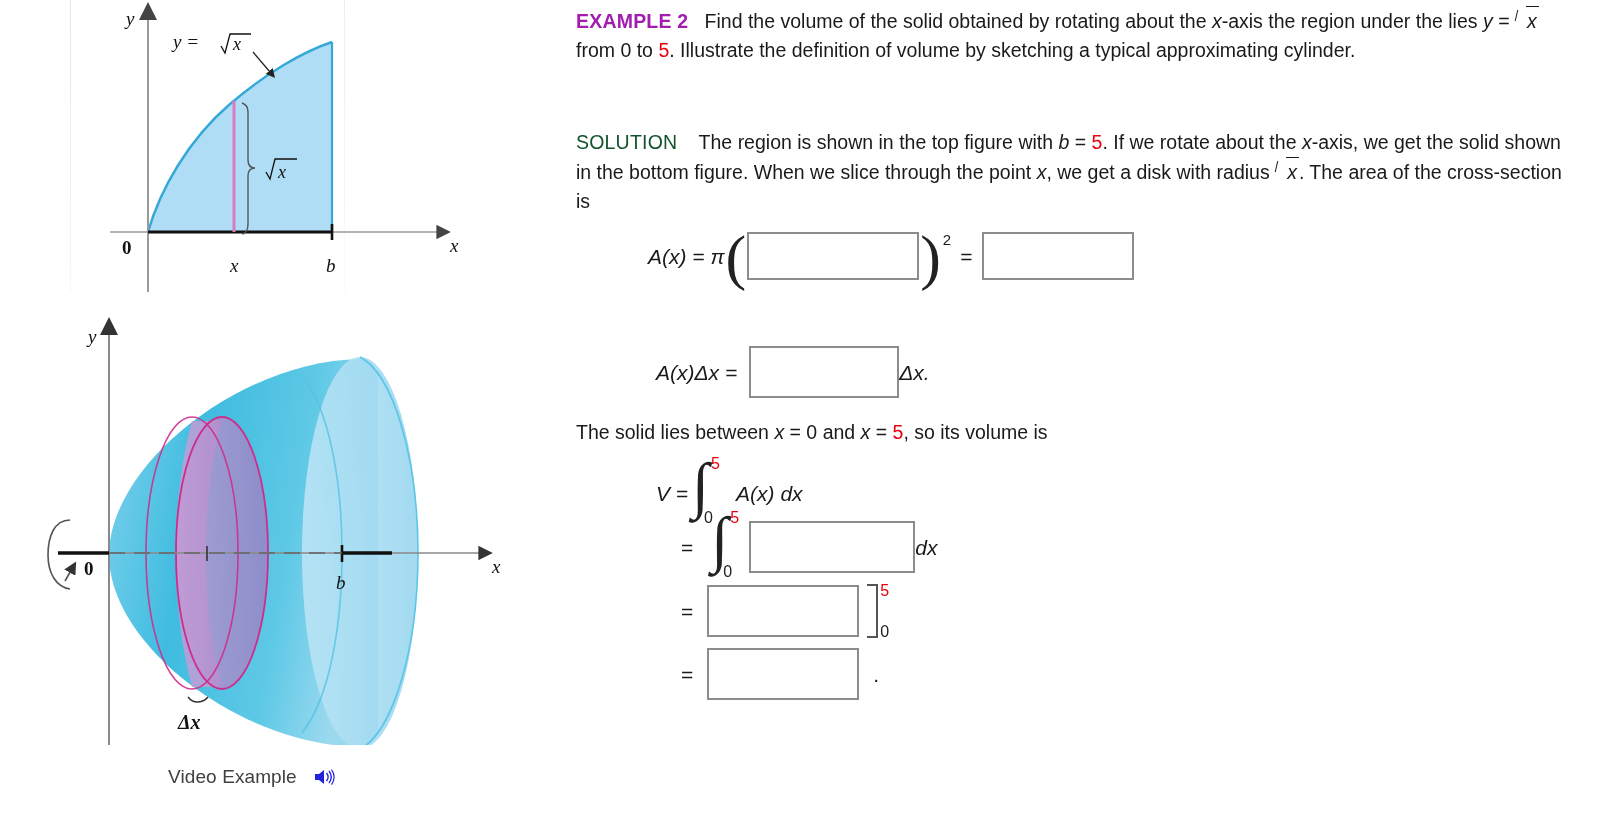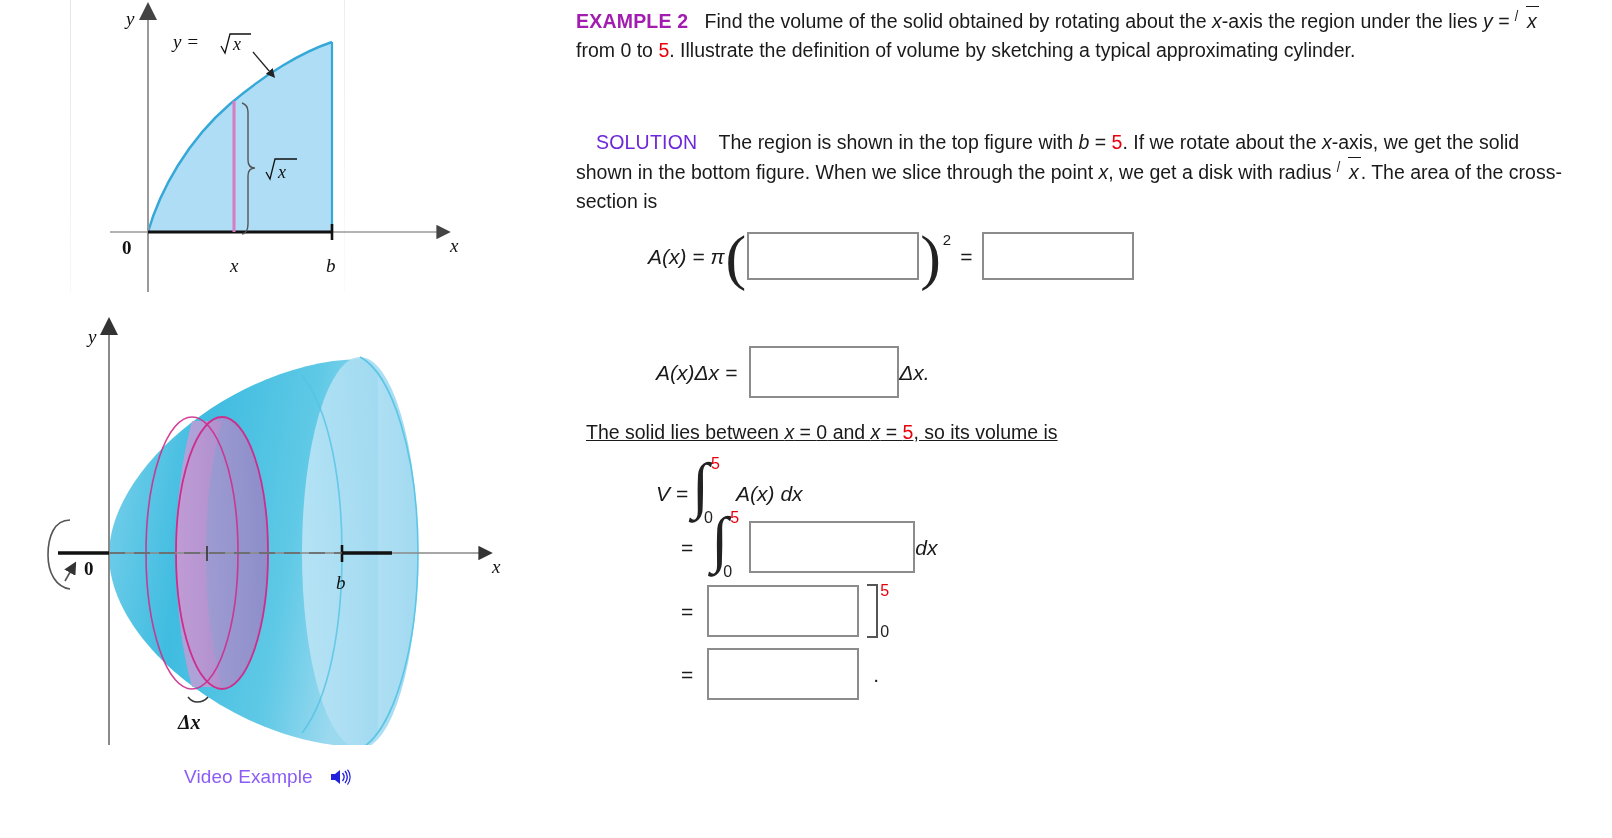--- a/index.html
+++ b/index.html
@@ -25,40 +25,39 @@
     background: linear-gradient(to bottom, rgba(0,0,0,0.07), rgba(0,0,0,0.02));
   }
 
   #fig-top { position:absolute; left:70px; top:0; width:400px; height:292px; }
   #fig-bottom { position:absolute; left:40px; top:315px; width:470px; height:430px; }
 
   
   #video-example {
     position:absolute; left:168px; top:766px;
     display:flex; align-items:center; gap:16px;
-    color:#8b5cf6; font-size:19px; font-family:"Liberation Sans", sans-serif;
+    color:#404040; font-size:19px; font-family:"Liberation Sans", sans-serif;
     cursor:pointer;
-    margin-left:16px;
   }
   #video-example .vid-label { letter-spacing:0.1px; }
   #video-example .spk { display:inline-block; width:22px; height:20px; }
 
   
   #content {
     position:absolute; left:576px; top:0; width:1020px; height:838px;
     font-size:19.5px; color:#1a1a1a; line-height:29px;
   }
   .para { margin:0 0 0 0; }
   #p-example { position:absolute; left:0; top:6px; width:1000px; }
   #p-solution { position:absolute; left:0; top:128px; width:1000px; }
   #p-volume-cyl { position:absolute; left:0; top:306px; width:1000px; }
-  #p-lies-between { position:absolute; left:10px; top:418px; width:1000px;text-decoration:underline; }
+  #p-lies-between { position:absolute; left:0; top:418px; width:1000px; }
 
   .ex-head { color:#a21caf; font-weight:bold; letter-spacing:0.2px; }
-  .sol-head { color:#6d28d9; letter-spacing:0.2px;margin-left:20px; }
+  .sol-head { color:#14532d; letter-spacing:0.2px; }
   .red { color:#e8000d; }
   .ital { font-style:italic; }
 
   
   .sqrt { display:inline-block; position:relative; padding-left:11px; white-space:nowrap; }
   .sqrt::before {
     content:"";
     position:absolute; left:1px; top:4px;
     width:8px; height:11px;
     border-left:1.4px solid #1a1a1a;

